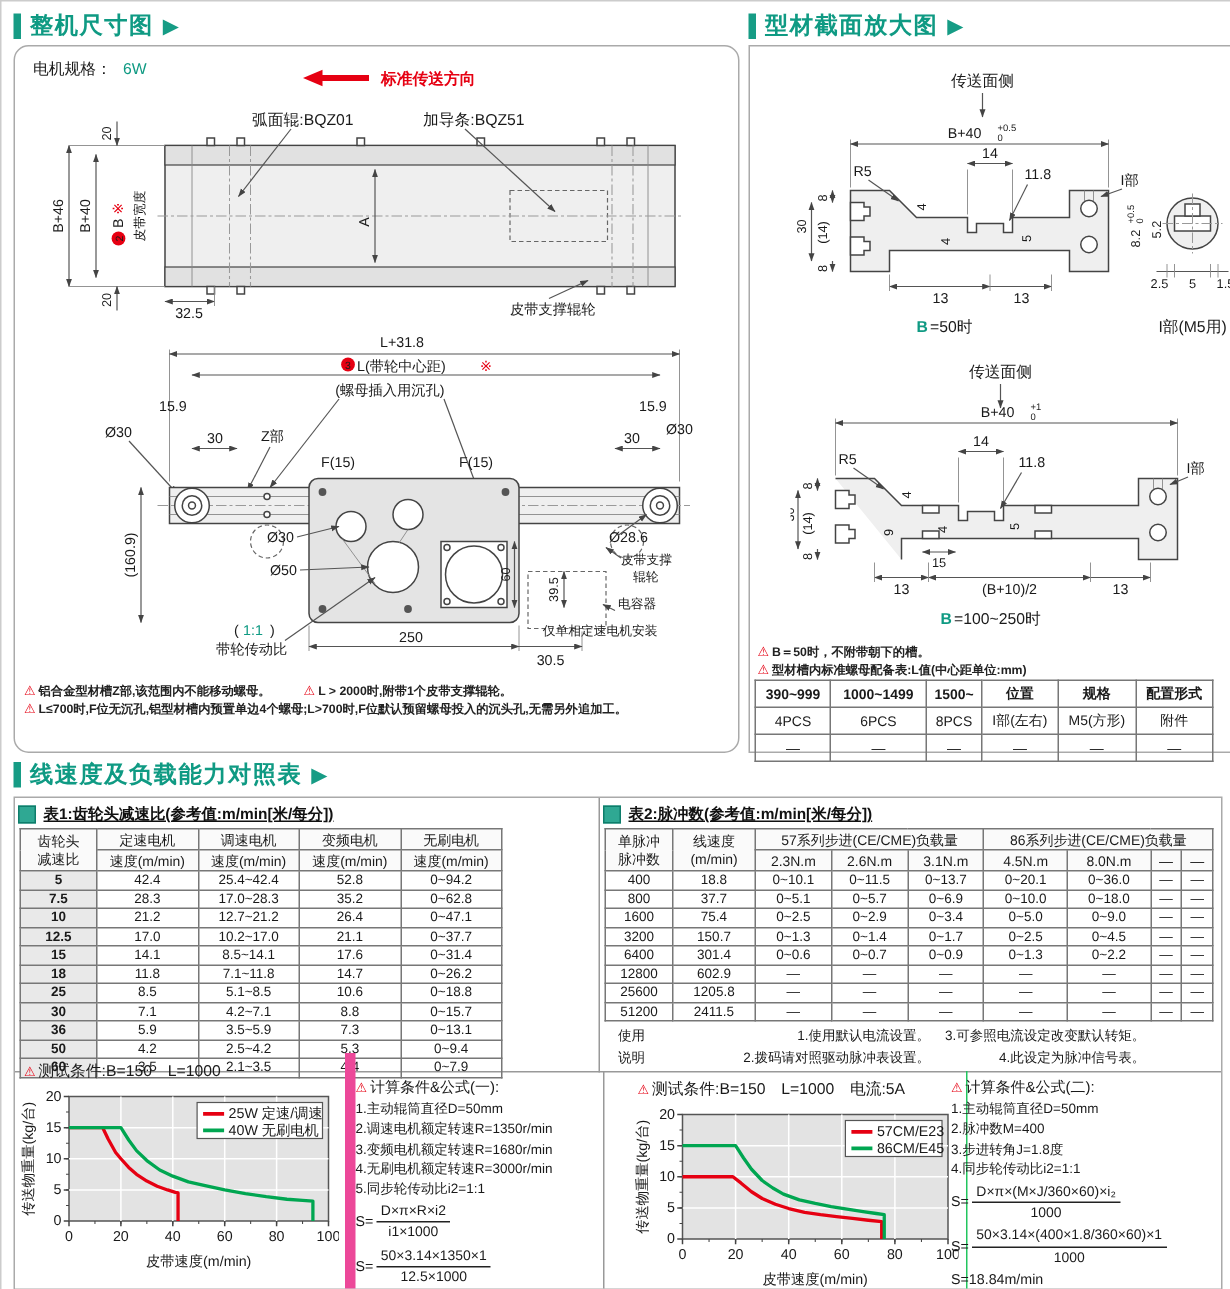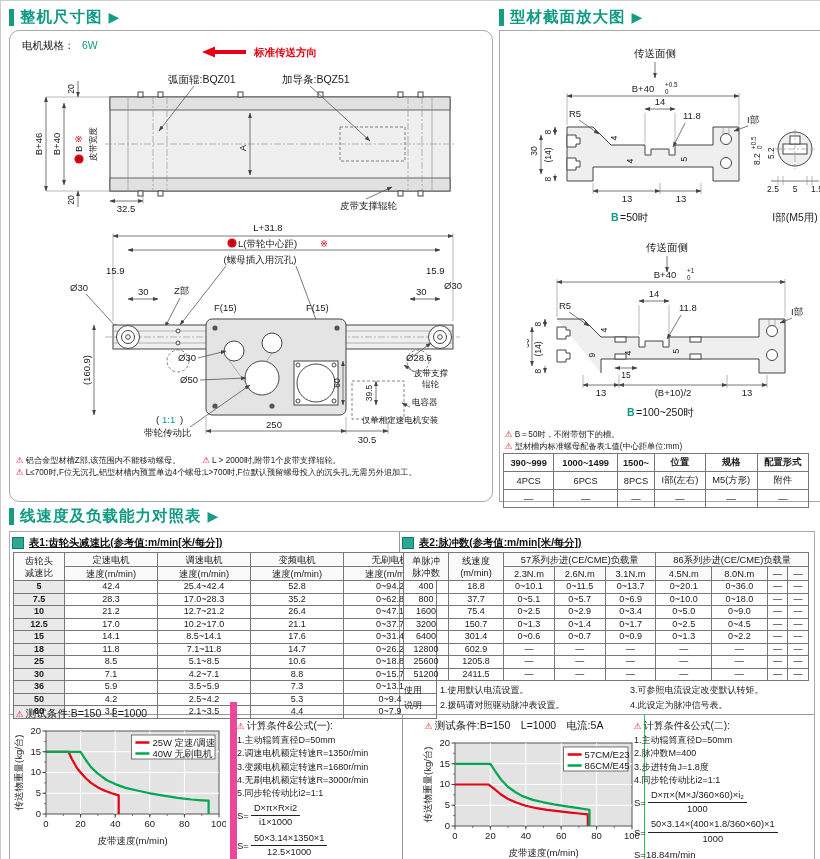--- a/index.html
+++ b/index.html
@@ -3,38 +3,38 @@
 <meta charset="utf-8">
 <style>
   html,body{margin:0;padding:0;background:#e9e9e9;}
   .page{position:relative;width:820px;height:859px;background:#fff;border:1px solid #ccc;
         font-family:"Liberation Sans","DejaVu Sans",sans-serif;color:#1a1a1a;overflow:hidden;}
   .hdr{position:absolute;display:flex;align-items:center;gap:6px;height:22px;}
   .hdr .bar{width:5px;height:17px;background:#169C85;}
   .hdr .t{font-size:15.5px;font-weight:bold;color:#0F9A83;letter-spacing:1px;}
   .hdr .arr{color:#169C85;font-size:14px;line-height:14px;}
   .panel{position:absolute;border:1px solid #aaa;background:#fff;}
-  .notes{position:absolute;font-size:8.2px;line-height:11.8px;color:#222;white-space:nowrap;}
+  .notes{position:absolute;font-size:8.2px;line-height:11.8px;color:#222;white-space:nowrap;font-weight:bold;}
   .warn{color:#E60012;margin-right:2px;font-size:8.6px;}
   .sq{display:inline-block;width:10px;height:10px;background:#2FA893;border:1px solid #0e7d6b;margin-right:5px;flex:0 0 auto;}
   .ttitle{display:flex;align-items:center;font-size:10.3px;margin:4px 0 2px 2px;font-weight:bold;color:#111;text-decoration:underline;}
   table{border-collapse:collapse;width:100%;}
   .dtable th,.dtable td{border:1px solid #777;text-align:center;font-weight:normal;padding:0 1px;}
   .dtable th{font-size:9.3px;height:13px;line-height:12px;background:#fafafa;}
   .dtable td{font-size:9px;height:11.5px;line-height:11px;}
   .dtable td.c0{background:#e9e9e9;font-weight:bold;}
   .nut td,.nut th{border:1px solid #777;text-align:center;font-size:9.3px;height:15px;margin-top:22px;}
   .cond{font-size:10.5px;margin:5px 0 0 6px;white-space:nowrap;}
   .fbox{font-size:9px;line-height:13.2px;padding:5px 0 0 7px;}
   .fbox .ft{font-size:10px;margin-bottom:1px;}
   .sline{display:flex;align-items:center;font-size:9.5px;margin-top:2px;}
   .frac{display:inline-block;text-align:center;vertical-align:middle;margin-left:2px;font-size:9.3px;}
   .frac .num{display:block;border-bottom:1px solid #222;padding:0 3px;}
   .frac .den{display:block;padding:0 3px;}
-  .usage{display:flex;gap:10px;font-size:9px;line-height:15px;padding:2px 0 0 4px;}
+  .usage{display:flex;gap:10px;font-size:9px;line-height:15px;padding:2px 0 0 4px;text-align:right;}
   .u-label{width:26px;}
   svg text{font-family:"Liberation Sans","DejaVu Sans",sans-serif;font-size:9.5px;fill:#1a1a1a;}
   svg text.sm{font-size:8.5px;} svg text.tol{font-size:6.3px;} svg text.lg{font-size:10.5px;}
   svg text.red{fill:#E60012;} svg text.teal{fill:#0F9A83;} svg text.b{font-weight:bold;}
   .dl{stroke:#555;stroke-width:0.8;fill:none;}
   .ol{stroke:#444;stroke-width:1;fill:#efefef;}
   .ol2{stroke:#444;stroke-width:1;fill:#ffffff;}
   .cl{stroke:#999;stroke-width:0.7;stroke-dasharray:7 2 2 2;fill:none;}
   .dash{stroke:#666;stroke-width:0.8;stroke-dasharray:3 2;fill:none;}
   .thin{stroke:#888;stroke-width:0.6;fill:none;}
@@ -414,21 +414,21 @@
     </table>
   </div>
 
   <div class="panel" style="left:8px;top:530px;width:804px;height:327px;">
 
     <div style="position:absolute;left:0;top:0;width:389px;height:182px;border-right:1px solid #999;border-bottom:1px solid #999;">
       <div class="ttitle">
         <span class="sq"></span>
         <span>表1:齿轮头减速比(参考值:m/min[米/每分])</span>
       </div>
-      <table class="dtable" style="width:424px;margin-left:3px;">
+      <table class="dtable" style="width:322px;margin-left:3px;">
         <thead>
           <tr>
             <th rowspan="2" style="width:48px;">
                 <div>齿轮头</div>
                 <div>减速比</div>
               </th>
             <th>定速电机</th>
             <th>调速电机</th>
             <th>变频电机</th>
             <th>无刷电机</th>

